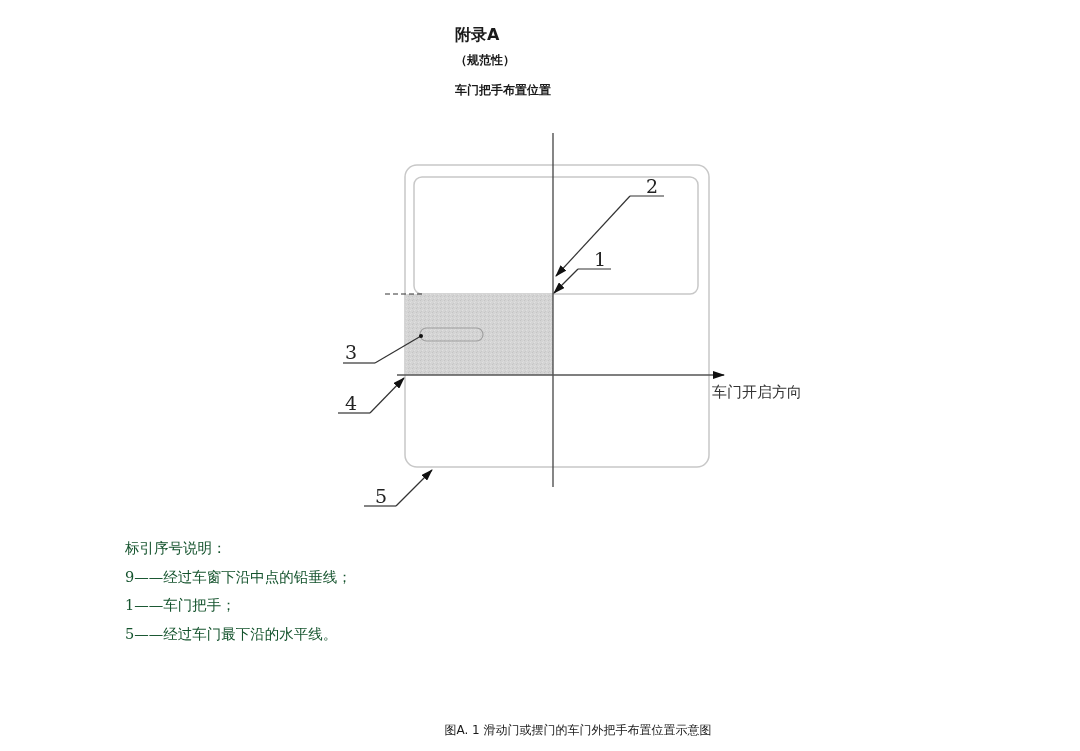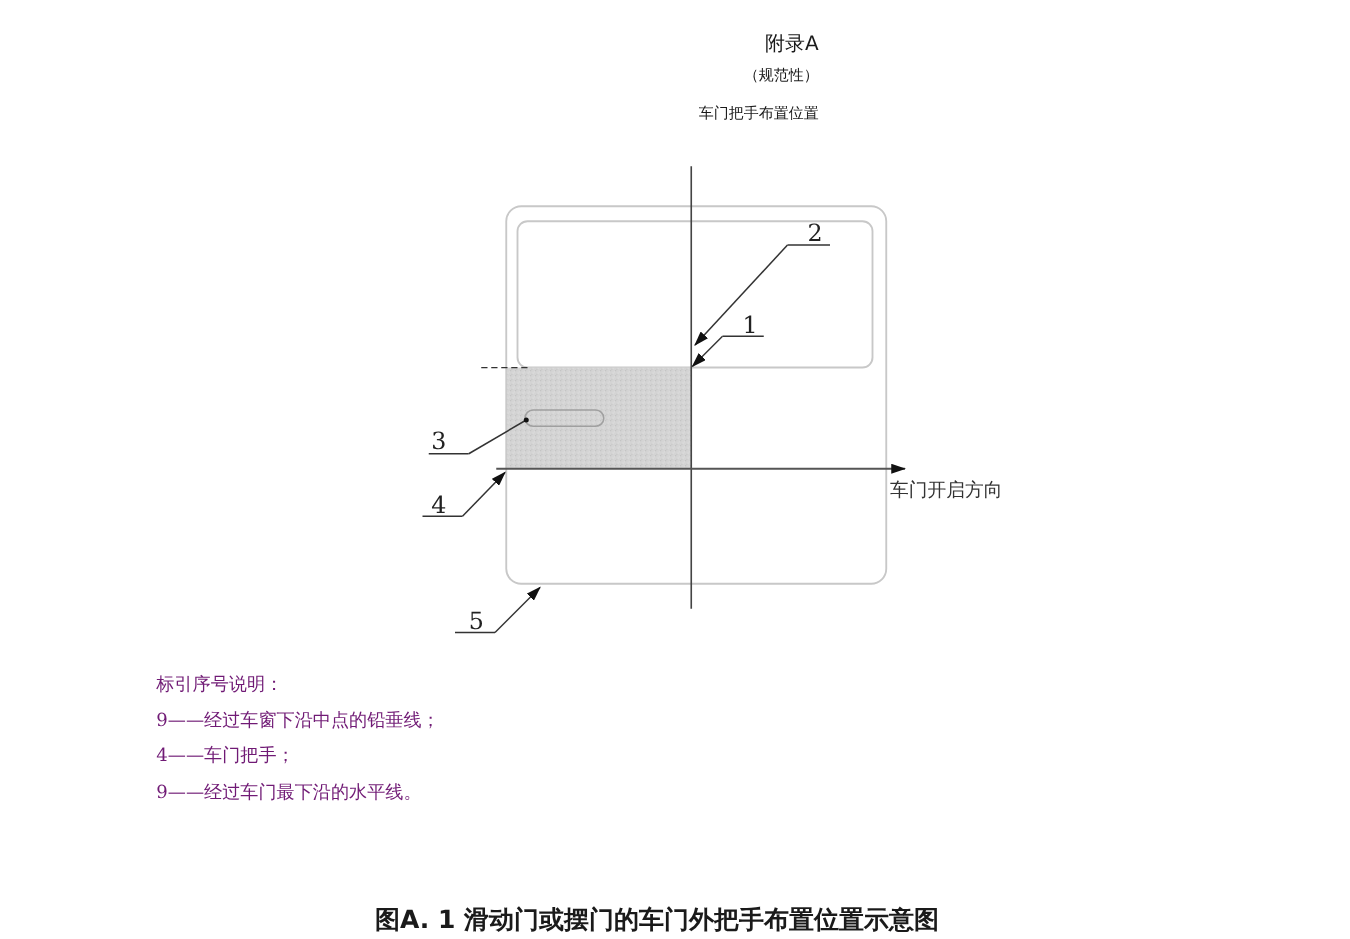--- a/index.html
+++ b/index.html
@@ -1,28 +1,28 @@
 <!DOCTYPE html>
 <html><head>
   <meta charset="utf-8">
   <style>
     html, body { margin: 0; padding: 0; background: #ffffff; }
     body { width: 1080px; height: 751px; position: relative; overflow: hidden; }
-    .title-block { position: absolute; left: 455px; width: 200px; text-align: right;
-      font-family: "DejaVu Sans", "Liberation Sans", sans-serif; font-weight: normal; color: #1a1a1a; }
+    .title-block { position: absolute; left: 455px; width: 200px; text-align: left;
+      font-family: "DejaVu Sans", "Liberation Sans", sans-serif; font-weight: bold; color: #1a1a1a; }
     .t1 { top: 25px; font-size: 16px; }
     .t2 { top: 52px; font-size: 12px; }
     .t3 { top: 82px; font-size: 12px; }
     svg.diagram { position: absolute; left: 0; top: 0; }
     .legend { position: absolute; left: 125px; top: 538px;
-      font-family: "DejaVu Serif", "Liberation Serif", serif; font-size: 14.5px; color: #701a75; }
+      font-family: "DejaVu Serif", "Liberation Serif", serif; font-size: 14.5px; color: #14532d; }
     .legend div { height: 28.5px; line-height: 20px; white-space: nowrap; }
-    .caption { position: absolute; left: 300px; width: 556px; top: 722px; text-align: left;
-      font-family: "DejaVu Sans", "Liberation Sans", sans-serif; font-weight: bold;
-      font-size: 20px; color: #1a1a1a; white-space: nowrap; }
+    .caption { position: absolute; left: 300px; width: 556px; top: 722px; text-align: center;
+      font-family: "DejaVu Sans", "Liberation Sans", sans-serif; font-weight: normal;
+      font-size: 12px; color: #1a1a1a; white-space: nowrap; }
     .lbl { font-family: "DejaVu Serif", "Liberation Serif", serif; font-size: 19px; fill: #222; }
     .dir { font-family: "DejaVu Serif", "Liberation Serif", serif; font-size: 15px; fill: #333; }
   </style>
 </head>
 <body>
 
 <div class="title-block t1">附录A</div>
 <div class="title-block t2">（规范性）</div>
 <div class="title-block t3">车门把手布置位置</div>
 
@@ -83,17 +83,17 @@
   <g>
     <line x1="364" y1="506" x2="396" y2="506" stroke="#333" stroke-width="1.2"></line>
     <line x1="396" y1="506" x2="432" y2="470" stroke="#333" stroke-width="1.2" marker-end="url(#arrowhead)"></line>
     <text class="lbl" x="375" y="503">5</text>
   </g>
 </svg>
 
 <div class="legend">
   <div>标引序号说明：</div>
   <div>9——经过车窗下沿中点的铅垂线；</div>
-  <div>4——车门把手；</div>
-  <div>9——经过车门最下沿的水平线。</div>
+  <div>1——车门把手；</div>
+  <div>5——经过车门最下沿的水平线。</div>
 </div>
 
 <div class="caption">图A. 1  滑动门或摆门的车门外把手布置位置示意图</div>
 
 </body></html>

